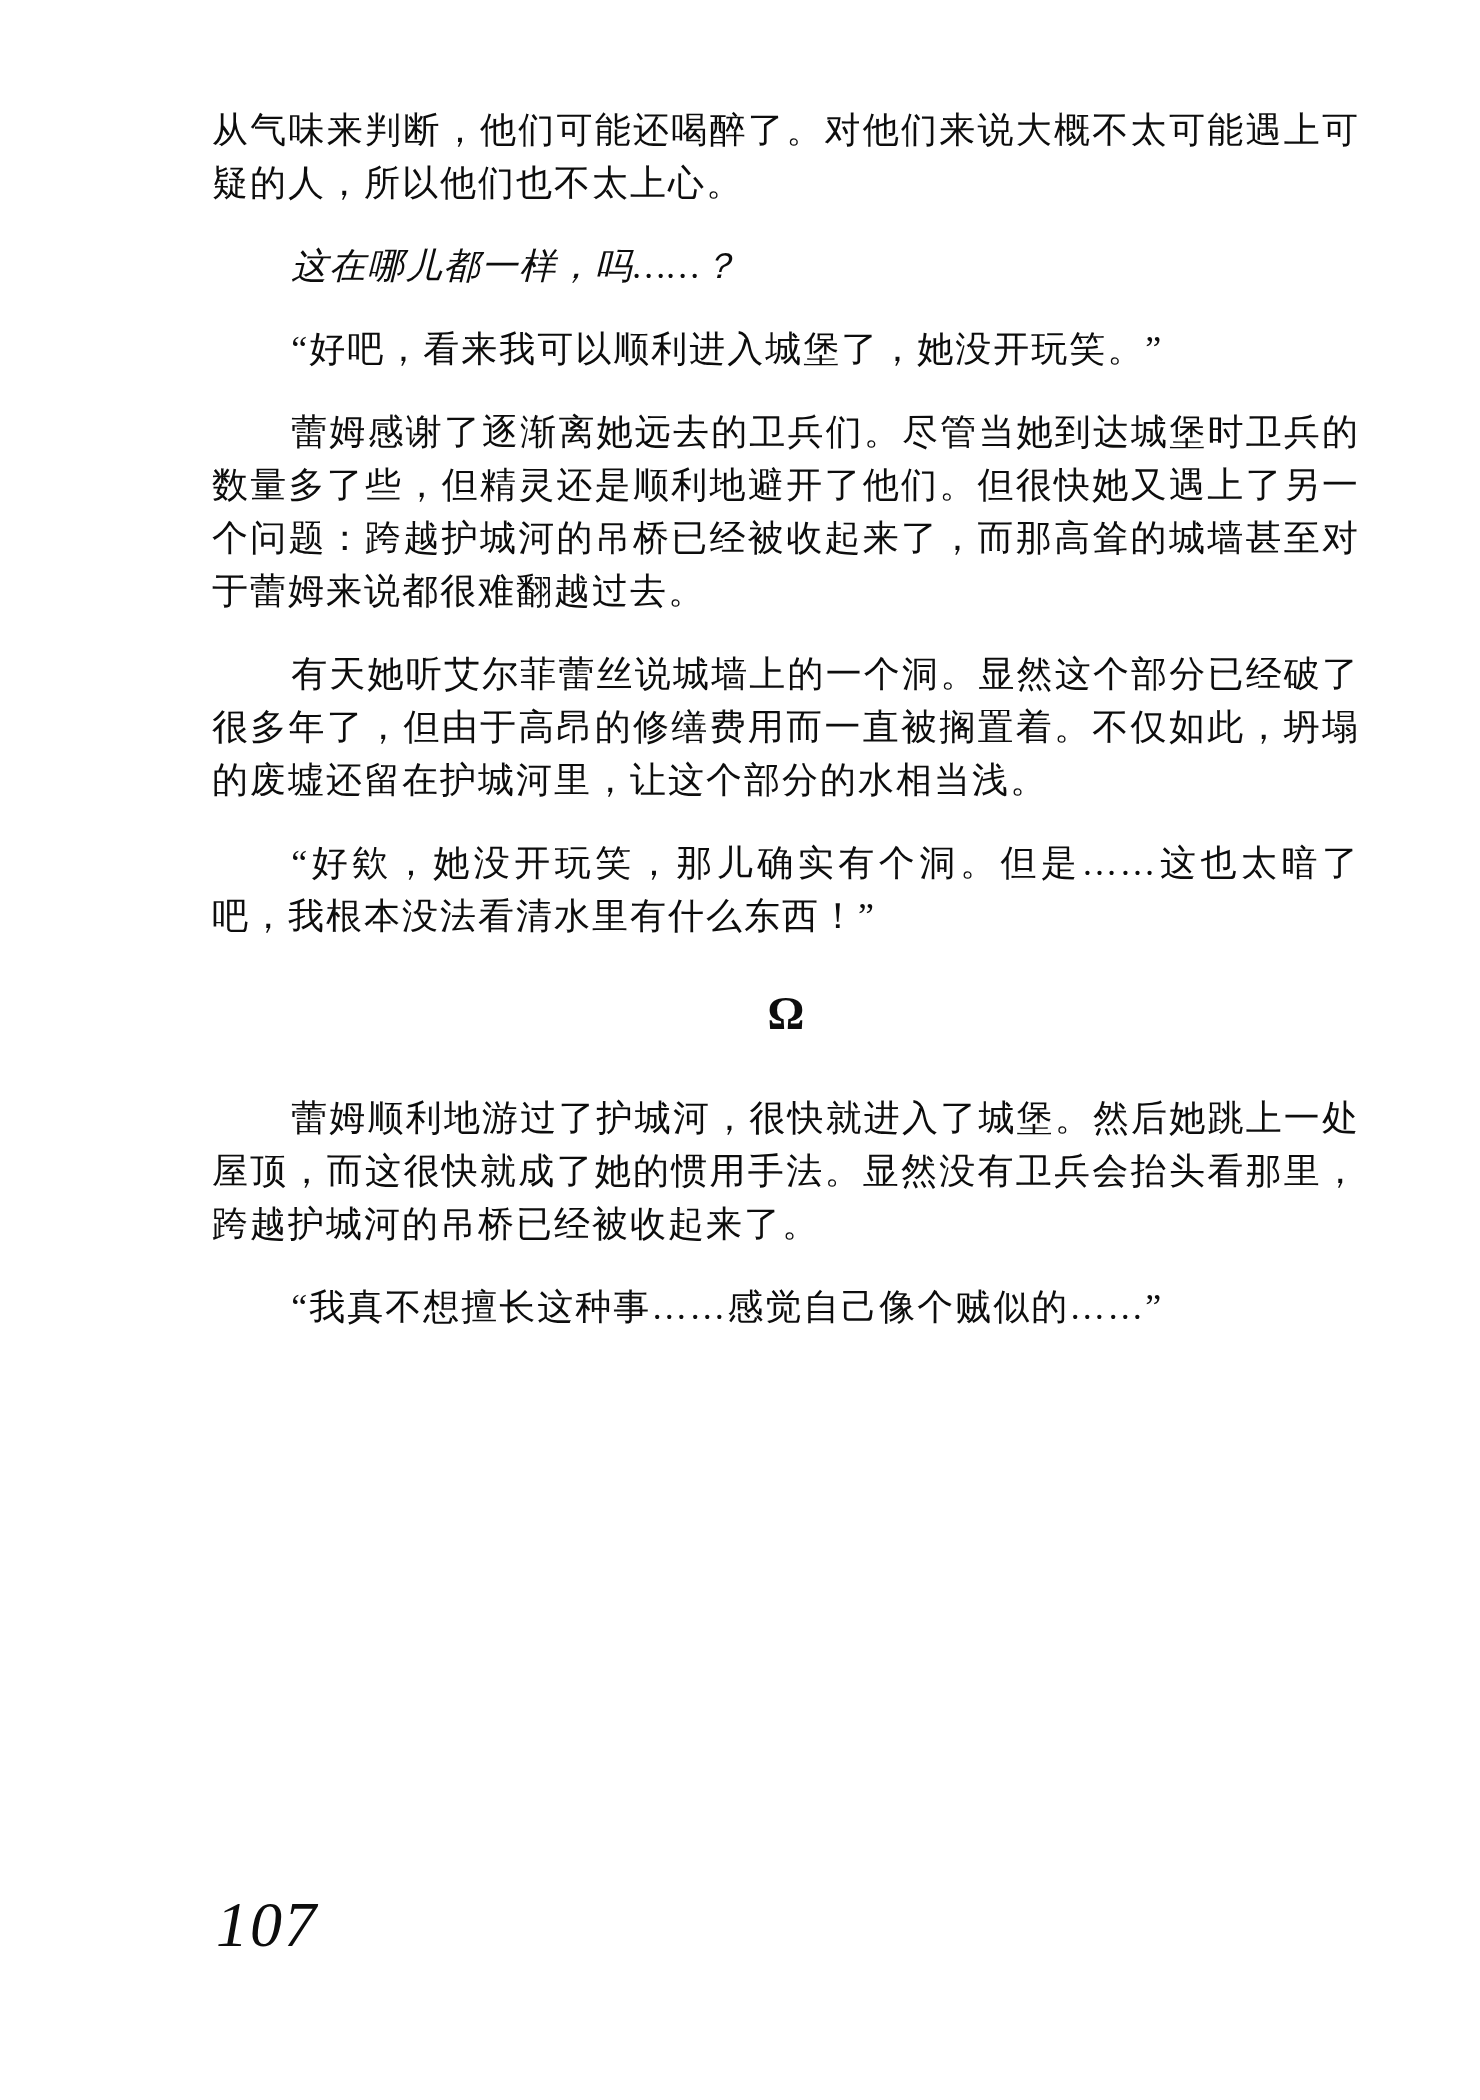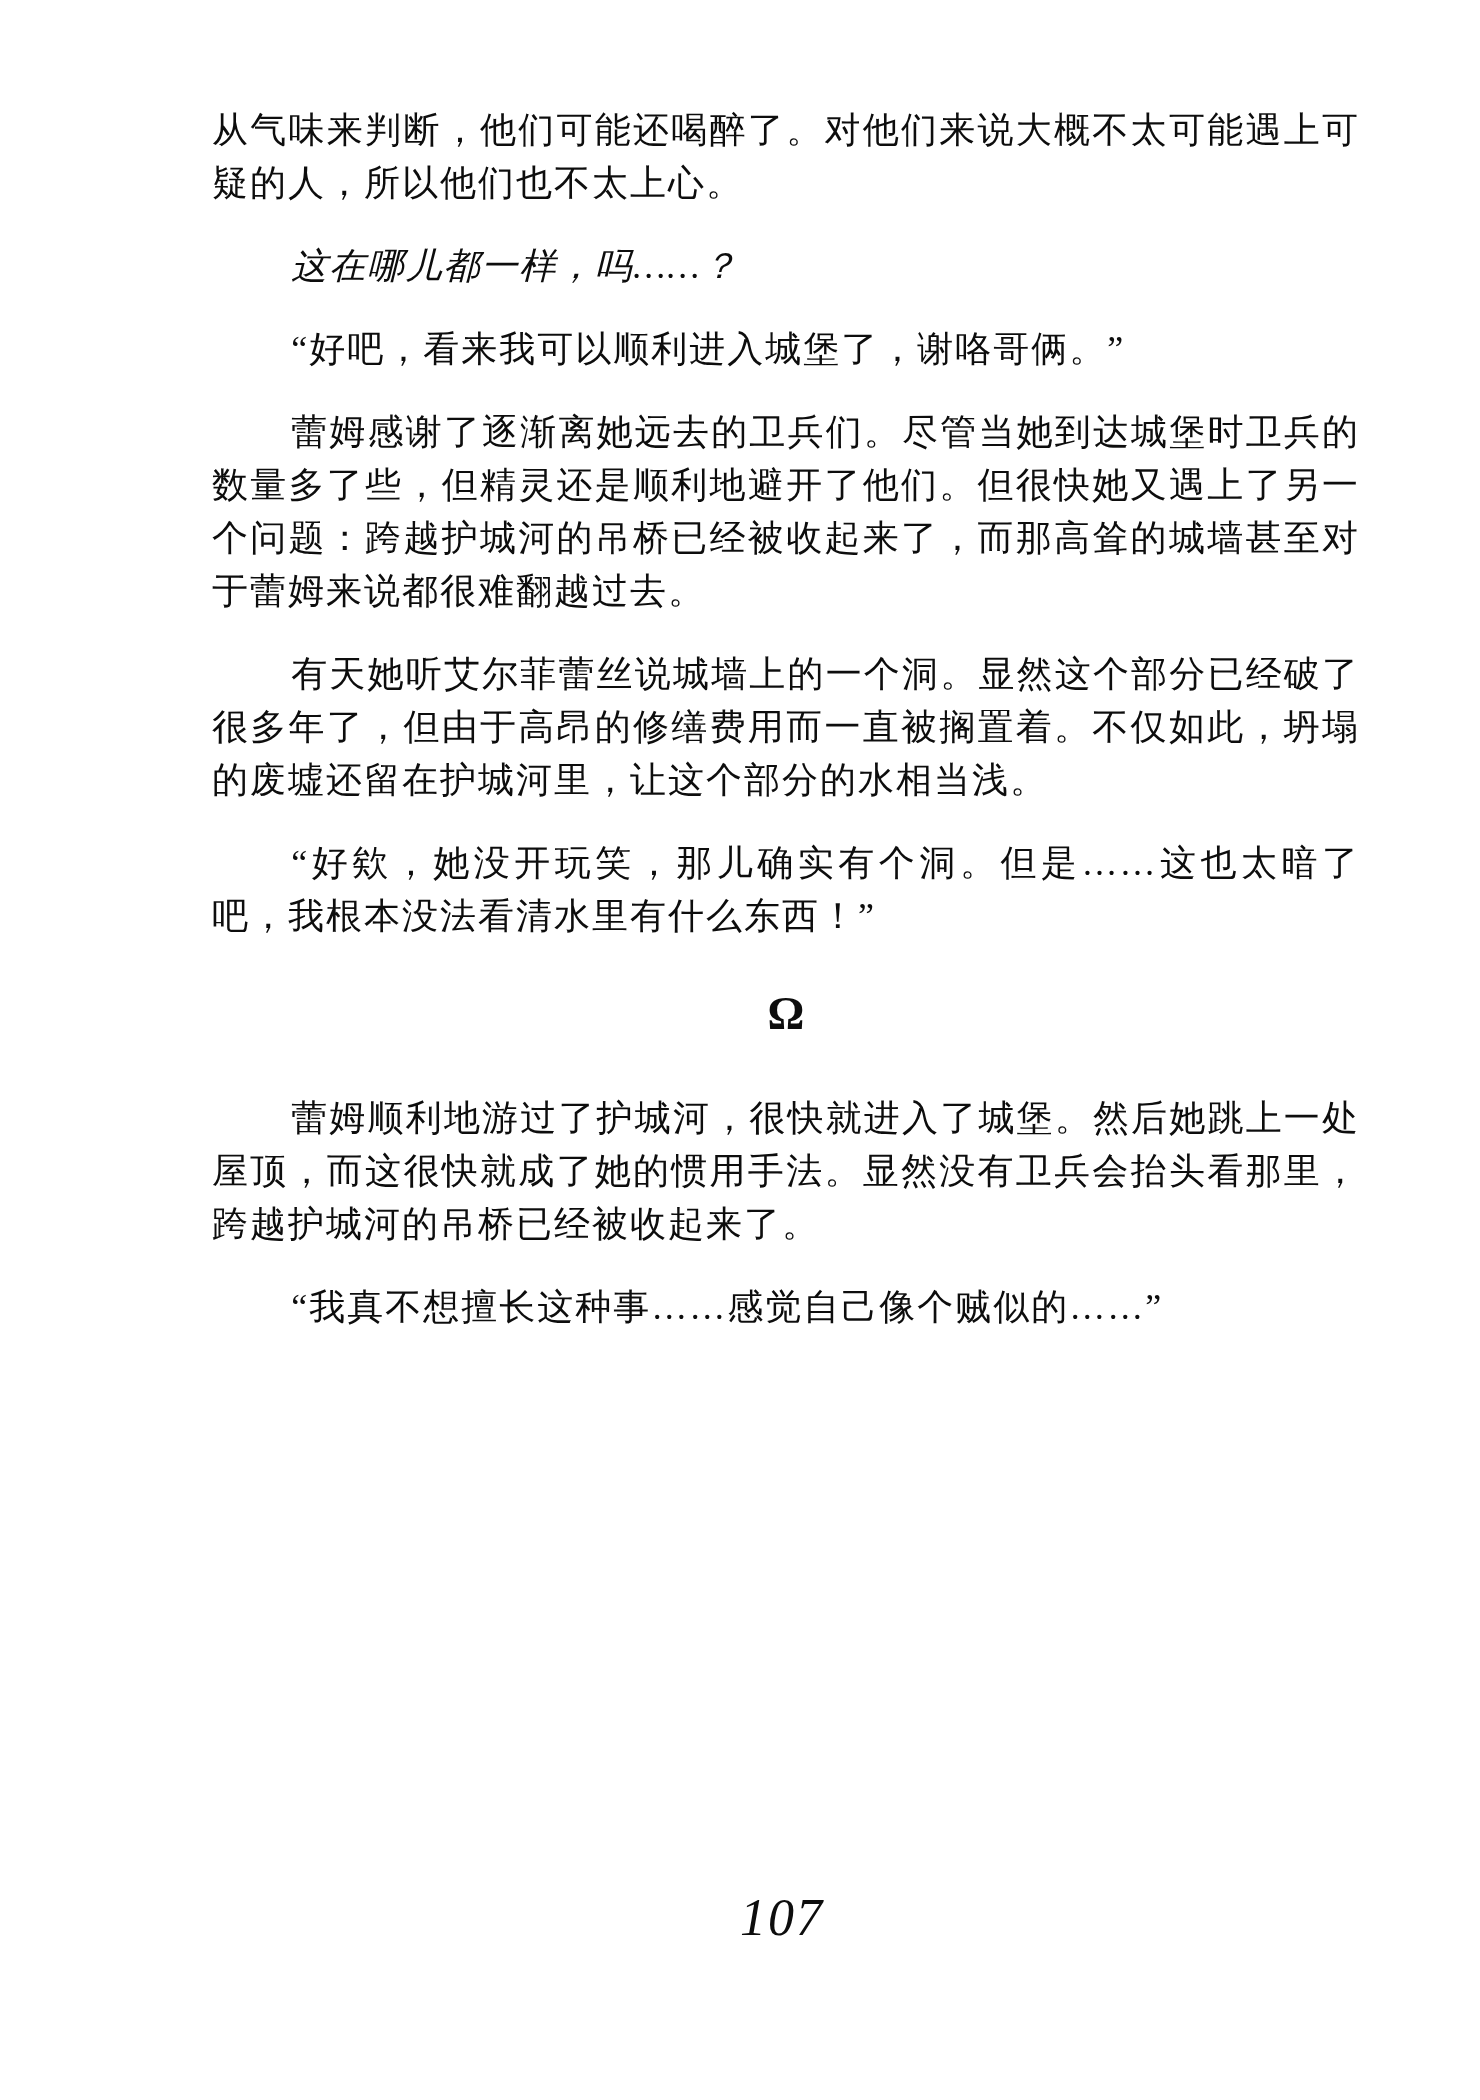--- a/index.html
+++ b/index.html
@@ -44,39 +44,38 @@
     text-align: center;
     font-size: 46px;
     font-weight: bold;
     letter-spacing: 0;
     line-height: 53px;
     margin: 44px 0 52px 0;
   }
   .page-number {
     position: absolute;
     top: 1888px;
-    left: 208px;
+    left: 216px;
     width: 1148px;
-    text-align: center;
-    font-size: 52px;
+    font-size: 64px;
     font-style: italic;
     letter-spacing: 2px;
   }
 </style>
 </head>
 <body>
 
 <div class="page">
 
   <p class="para noindent">从气味来判断，他们可能还喝醉了。对他们来说大概不太可能遇上可疑的人，所以他们也不太上心。</p>
 
   <p class="para indent italic">这在哪儿都一样，吗……？</p>
 
 
-  <p class="para indent">“好吧，看来我可以顺利进入城堡了，谢咯哥俩。”</p>
+  <p class="para indent">“好吧，看来我可以顺利进入城堡了，她没开玩笑。”</p>
 
   <p class="para indent">蕾姆感谢了逐渐离她远去的卫兵们。尽管当她到达城堡时卫兵的数量多了些，但精灵还是顺利地避开了他们。但很快她又遇上了另一个问题：跨越护城河的吊桥已经被收起来了，而那高耸的城墙甚至对于蕾姆来说都很难翻越过去。</p>
 
 
   <p class="para indent">有天她听艾尔菲蕾丝说城墙上的一个洞。显然这个部分已经破了很多年了，但由于高昂的修缮费用而一直被搁置着。不仅如此，坍塌的废墟还留在护城河里，让这个部分的水相当浅。</p>
 
   <p class="para indent">“好欸，她没开玩笑，那儿确实有个洞。但是……这也太暗了吧，我根本没法看清水里有什么东西！”</p>
 
 
   <div class="divider">Ω</div>

